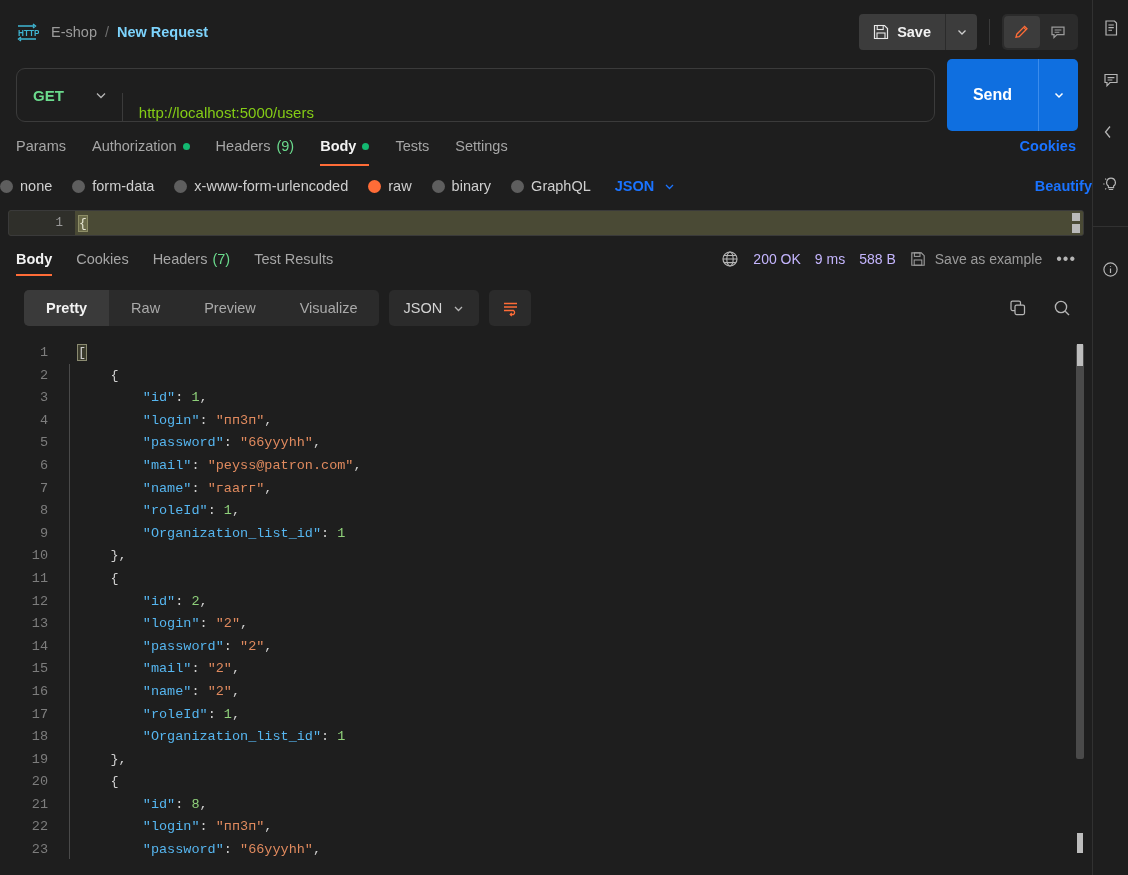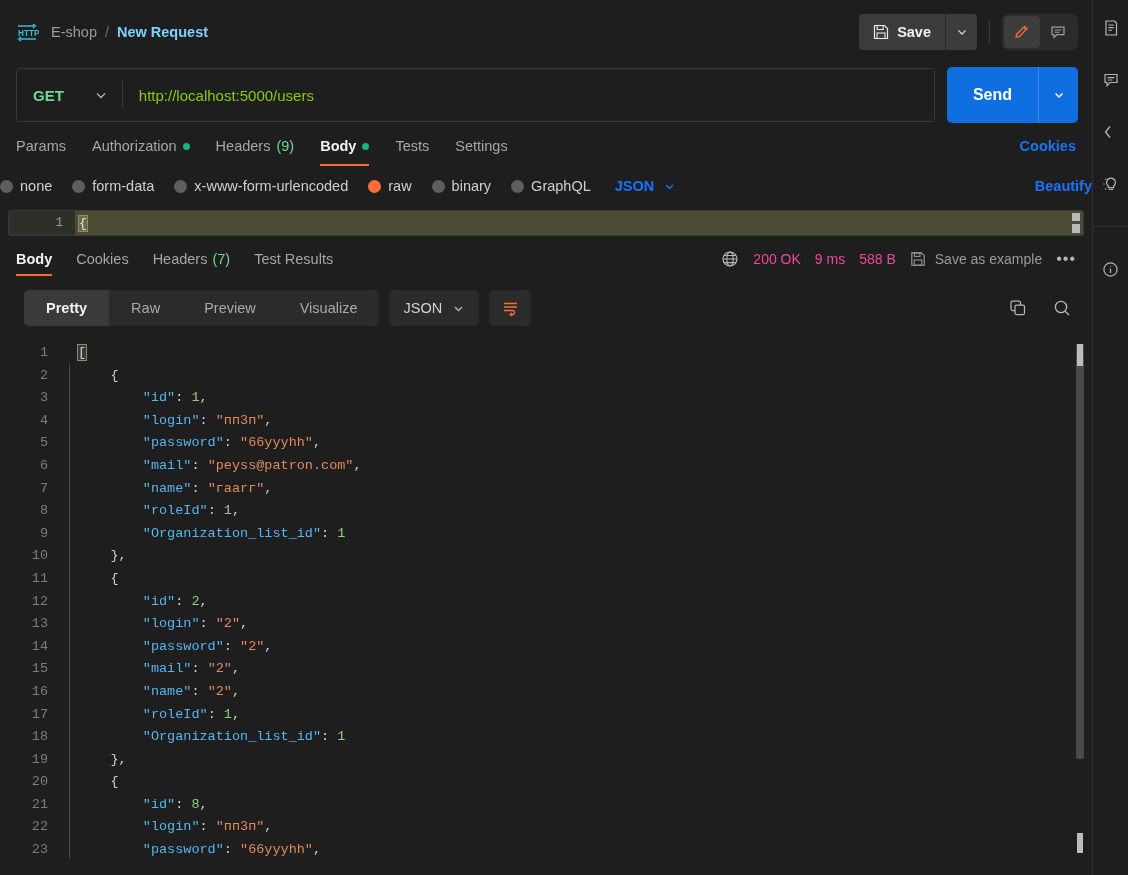--- a/index.html
+++ b/index.html
@@ -39,34 +39,34 @@
   .icon-pair { display: flex; background: #2b2b2b; border-radius: 5px; padding: 2px; }
   .icon-btn {
     width: 36px; height: 32px; display: flex; align-items: center;
     justify-content: center; border-radius: 4px;
   }
   .icon-btn.active { background: #3c3c3c; }
 
   
   .urlrow { display: flex; align-items: center; gap: 12px; padding: 0 14px 0 16px; height: 62px; }
   .url-wrap {
-    flex: 1; height: 54px; border: 1px solid #3b3b3b; border-radius: 4px;
-    display: flex; align-items: center; background: #1e1e1e;
+    flex: 1; height: 54px; border: 1px solid #3b3b3b; border-radius: 9px;
+    display: flex; align-items: flex-end; background: #1e1e1e;
   }
   .method {
     display: flex; align-items: center; gap: 30px; padding: 0 14px 0 16px;
     height: 100%; color: #6bdb8d; font-size: 15px; font-weight: bold;
   }
   .method-div { width: 1px; height: 28px; background: #3b3b3b; }
   .url-input {
     flex: 1; border: none; outline: none; background: transparent;
     color: #84cc16; font-size: 15px; padding: 0 16px;
     font-family: "Liberation Sans", sans-serif;
   }
-  .send-group { display: flex; height: 56px; }
+  .send-group { display: flex; height: 72px; }
   .send-btn {
     background: #0f6fe0; color: #fff; font-weight: bold; font-size: 16px;
     border-radius: 5px 0 0 5px; padding: 0 26px; display: flex;
     align-items: center; justify-content: center;
   }
   .send-caret {
     background: #0f6fe0; border-radius: 0 5px 5px 0; width: 40px;
     display: flex; align-items: center; justify-content: center;
     border-left: 1px solid #3b8cec;
   }
@@ -126,21 +126,21 @@
     display: flex; align-items: center; gap: 24px; padding: 0 16px;
     height: 46px; font-size: 14.5px; color: #a6a6a6; position: relative;
   }
   .res-tab { position: relative; height: 46px; display: flex; align-items: center; gap: 5px; }
   .res-tab.active { color: #f2f2f2; font-weight: bold; }
   .res-tab.active::after {
     content: ""; position: absolute; left: 0; right: 0; bottom: 6px;
     height: 2px; background: #ff6c37;
   }
   .res-status { margin-left: auto; display: flex; align-items: center; gap: 14px; font-size: 14px; }
-  .green { color: #ec4899; }
+  .green { color: #c4b5fd; }
   .status-text { color: #9b9b9b; }
   .dots { letter-spacing: 1px; color: #b5b5b5; font-size: 16px; }
 
   
   .res-toolbar { display: flex; align-items: center; gap: 10px; padding: 0 14px; height: 52px; }
   .seg { display: flex; background: #2b2b2b; border-radius: 5px; overflow: hidden; height: 36px; margin-left: 10px; }
   .seg-item {
     padding: 0 22px; display: flex; align-items: center; font-size: 14.5px;
     color: #a9a9a9;
   }

